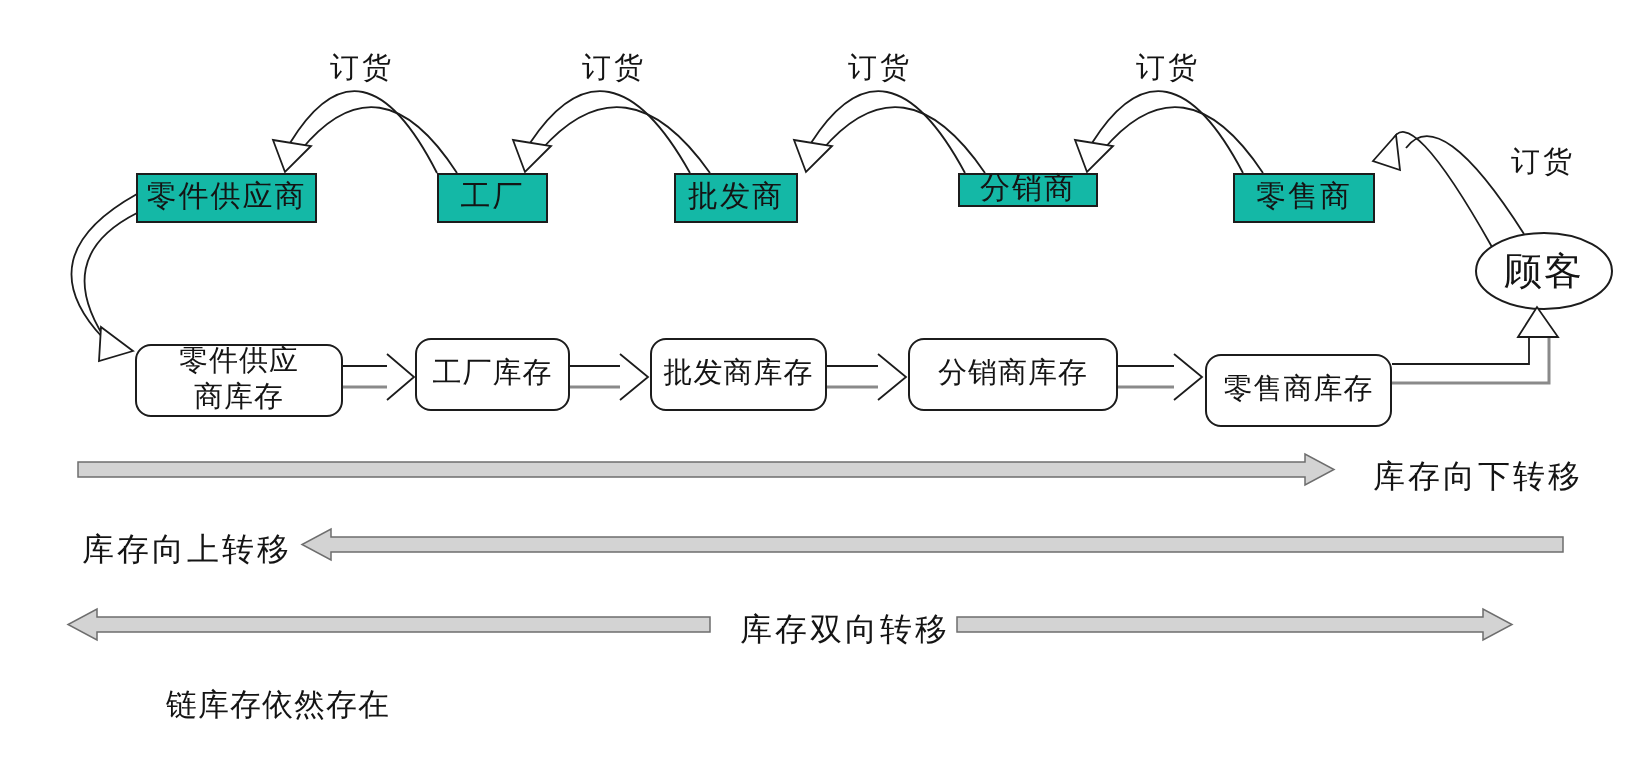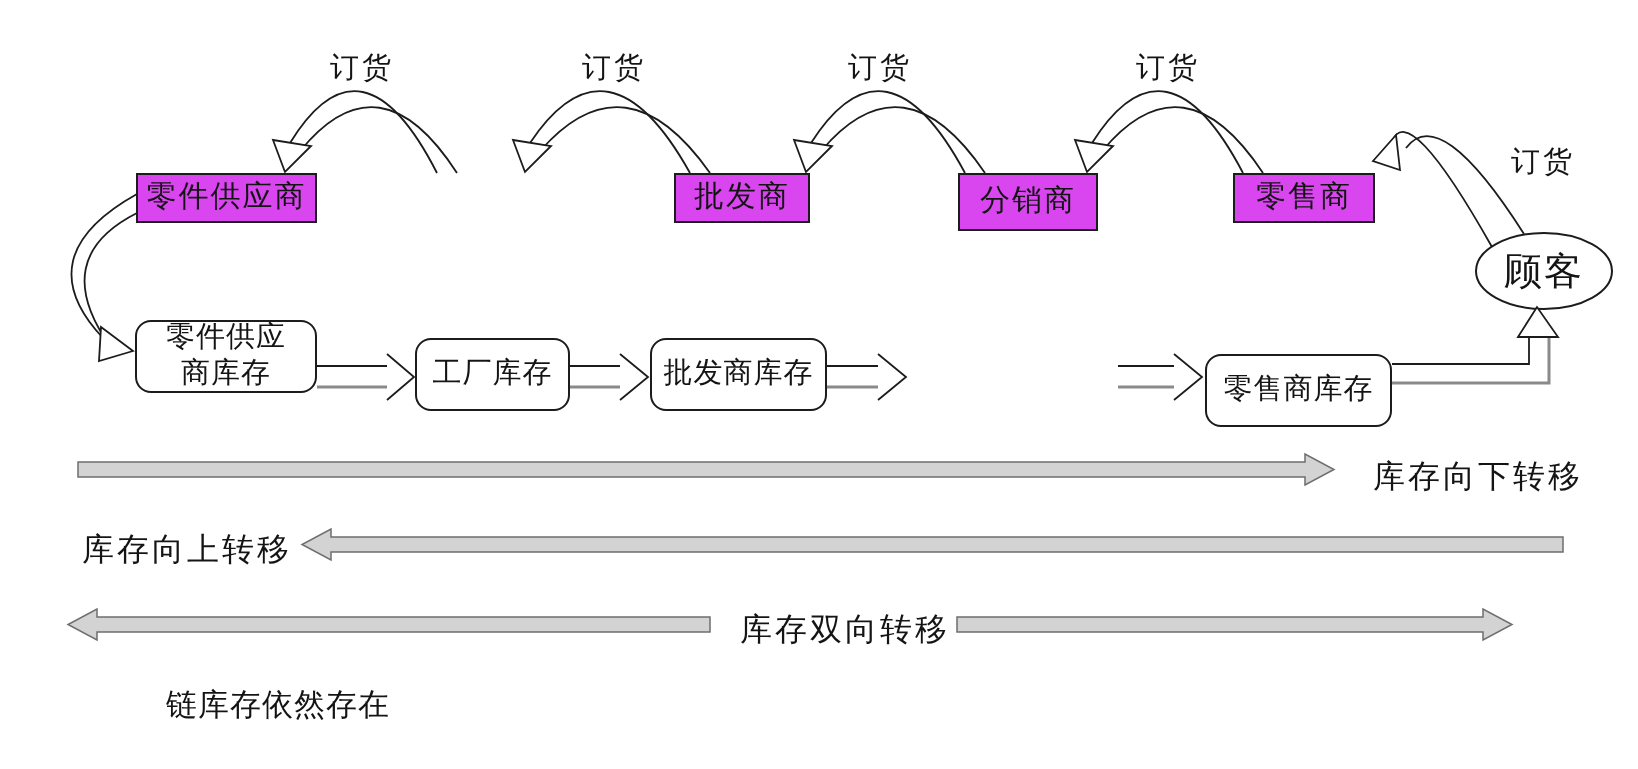--- a/index.html
+++ b/index.html
@@ -2,21 +2,21 @@
 <html><head>
 <meta charset="utf-8">
 <style>
   html,body{margin:0;padding:0;background:#ffffff;}
   #stage{
     position:relative;width:1638px;height:769px;background:#ffffff;overflow:hidden;
     font-family:Liberation Mono, monospace;color:#141414;padding-left:34px;
   }
   #shapes{position:absolute;left:0;top:0;width:1638px;height:769px;}
   .box{
-    position:absolute;box-sizing:border-box;border:2px solid #1c1c1c;background:#d946ef;
+    position:absolute;box-sizing:border-box;border:2px solid #1c1c1c;background:#14b8a6;
     display:flex;align-items:center;justify-content:center;text-align:center;
     font-size:30px;letter-spacing:2px;line-height:1.15;
   }
   .rbox{
     position:absolute;box-sizing:border-box;border:2px solid #1c1c1c;background:#ffffff;
     border-radius:16px;display:flex;align-items:center;justify-content:center;text-align:center;
     font-size:29px;letter-spacing:1px;line-height:1.22;
   }
   .rbox .wrapcell{display:inline-block;width:124px;}
   .lbl{position:absolute;white-space:nowrap;font-size:29px;letter-spacing:3px;}
@@ -105,31 +105,33 @@
     <path d="M957,617 H1483 V609 L1512,624.5 L1483,640 V632 H957 Z" fill="#d3d3d3" stroke="#6e6e6e" stroke-width="1.5"></path>
   </svg>
 
   <div class="lbl center" style="left:362px;top:68px">订货</div>
   <div class="lbl center" style="left:614px;top:68px">订货</div>
   <div class="lbl center" style="left:880px;top:68px">订货</div>
   <div class="lbl center" style="left:1168px;top:68px">订货</div>
   <div class="lbl center" style="left:1543px;top:162px">订货</div>
 
   <div class="box" style="left:136px;top:173px;width:181px;height:50px">零件供应商</div>
-  <div class="box" style="left:674px;top:173px;width:136px;height:50px">批发商</div>
-  <div class="box" style="left:958px;top:173px;width:140px;height:58px">分销商</div>
+  <div class="box" style="left:437px;top:173px;width:111px;height:50px">工厂</div>
+  <div class="box" style="left:674px;top:173px;width:124px;height:50px">批发商</div>
+  <div class="box" style="left:958px;top:173px;width:140px;height:34px">分销商</div>
   <div class="box" style="left:1233px;top:173px;width:142px;height:50px">零售商</div>
 
   <div class="ellipse-label">顾客</div>
 
-  <div class="rbox" style="left:135px;top:320px;width:182px;height:73px">
+  <div class="rbox" style="left:135px;top:344px;width:208px;height:73px">
     <span class="wrapcell">零件供应商库存</span>
   </div>
   <div class="rbox" style="left:415px;top:338px;width:155px;height:73px">工厂库存</div>
   <div class="rbox" style="left:650px;top:338px;width:177px;height:73px">批发商库存</div>
+  <div class="rbox" style="left:908px;top:338px;width:210px;height:73px">分销商库存</div>
   <div class="rbox" style="left:1205px;top:354px;width:187px;height:73px">零售商库存</div>
 
   <div class="translbl" style="left:1373px;top:455px">库存向下转移</div>
   <div class="translbl" style="left:82px;top:528px">库存向上转移</div>
   <div class="translbl" style="left:740px;top:608px">库存双向转移</div>
 
   <div class="note">
     <div class="nline">链库存依然存在</div>
   </div>
 

